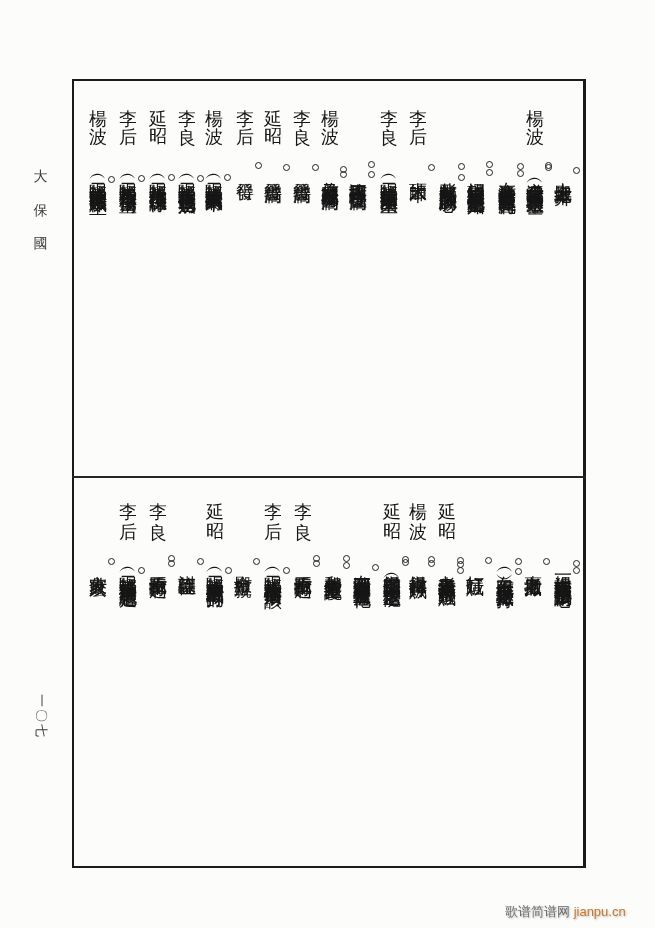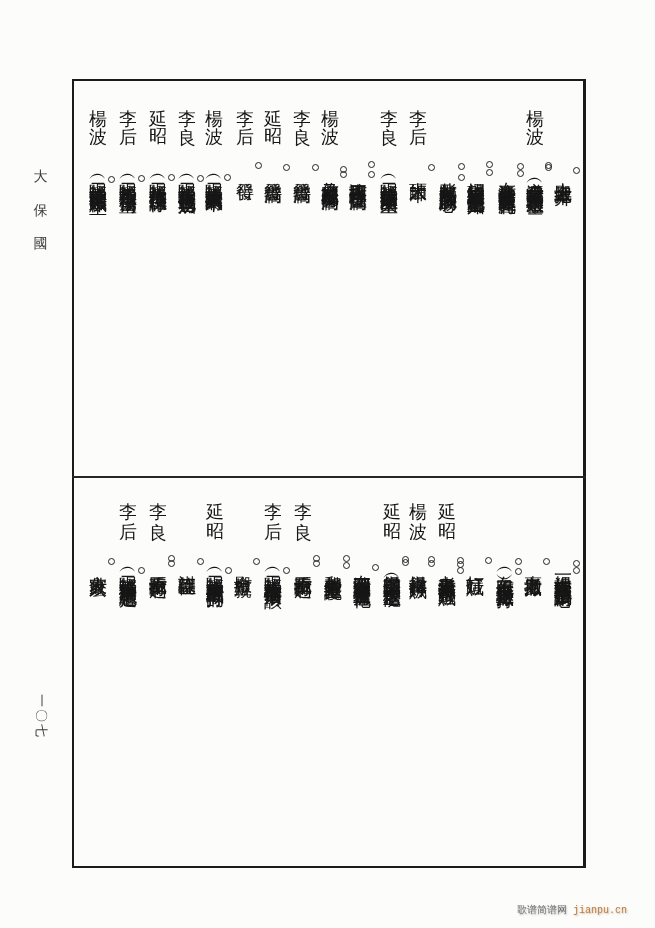--- a/index.html
+++ b/index.html
@@ -39,22 +39,22 @@
     letter-spacing: 34px; color: #3a3a3a; white-space: nowrap;
   }
   .page-number {
     position: absolute; left: 33px; top: 694px; width: 16px;
     writing-mode: vertical-rl; text-orientation: sideways;
     font-size: 13px; line-height: 16px; letter-spacing: 2px;
     color: #3a3a3a; white-space: nowrap;
   }
   .watermark {
     position: absolute; left: 505px; top: 903px;
-    font-family: Liberation Mono, monospace; font-size: 10px;
-    color: #6d6d6d; text-shadow: 1px 1px 2px #bdbdbd; white-space: nowrap; margin-left: 12px;
+    font-family: Liberation Sans, sans-serif; font-size: 13px;
+    color: #6d6d6d; text-shadow: 1px 1px 2px #bdbdbd; white-space: nowrap;
   }
   .watermark .wm-domain { color: #c8772b; }
 </style>
 </head>
 <body>
 
 <div class="running-title">大保國</div>
 <div class="page-number">一〇七</div>
 
 <div class="rule frame-left"></div>

